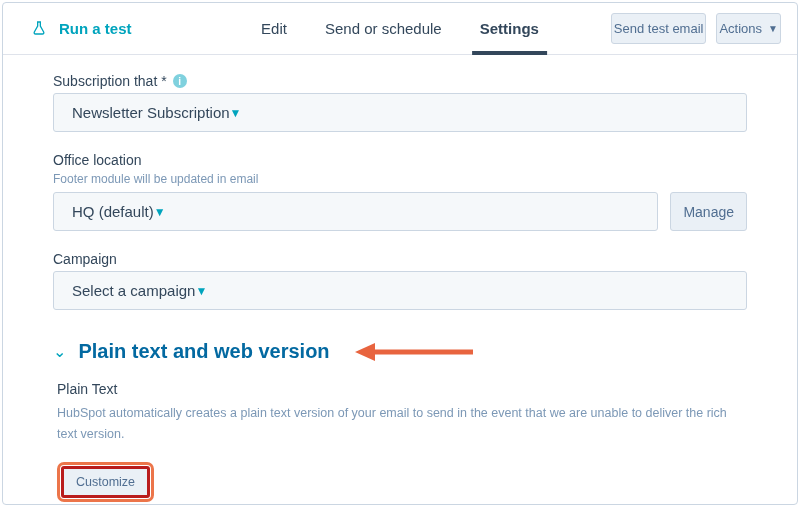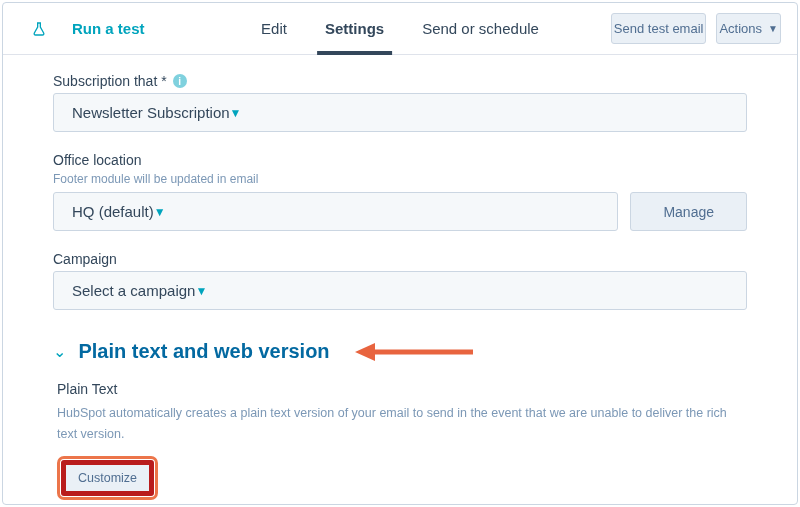--- a/index.html
+++ b/index.html
@@ -24,22 +24,22 @@
     .topbar {
       display: flex;
       align-items: center;
       height: 52px;
       border-bottom: 1px solid #dfe3eb;
       padding: 0 16px 0 28px;
       position: relative;
     }
     .run-test {
       display: flex;
-      align-items: flex-end;
-      gap: 25px;
+      align-items: flex-start;
+      gap: 12px;
       color: #00a4bd;
       font-weight: 600;
       font-size: 15px;
       cursor: pointer;
     }
     .run-test svg { width: 16px; height: 16px; }
     .tabs {
       position: absolute;
       left: 50%;
       transform: translateX(-50%);
@@ -126,21 +126,21 @@
       border: 1px solid #cbd6e2;
       border-radius: 3px;
       padding: 10px 18px;
       color: #33475b;
       font-size: 15px;
       cursor: pointer;
     }
     .select .caret { color: #00a4bd; font-size: 12px; }
     .row { display: flex; gap: 12px; }
     .row .select { flex: 1; }
-    .row .btn-outline { padding: 10px 32px; font-size: 14px; }
+    .row .btn-outline { padding: 10px 12px; font-size: 14px; }
     .expand-section {
       display: flex;
       align-items: center;
       gap: 12px;
       margin-top: 30px;
       margin-bottom: 18px;
       position: relative;
     }
     .chevron { color: #00a4bd; font-size: 16px; }
     .section-title {
@@ -158,53 +158,53 @@
     .sub-title {
       color: #33475b;
       font-size: 14px;
       font-weight: 400;
       margin-bottom: 6px;
     }
     .sub-desc {
       color: #7c98b6;
       font-size: 12.5px;
       line-height: 1.7;
-      margin-bottom: 10px;
+      margin-bottom: 16px;
     }
     .customize-wrap {
       display: inline-block;
       border: 3px solid #ec754a;
       border-radius: 7px;
       padding: 1px;
     }
     .customize-btn {
       background: #eaf0f6;
-      border: 5px solid #b91c1c;
+      border: 3px solid #b91c1c;
       color: #506e91;
       padding: 6px 12px;
       border-radius: 3px;
       font-size: 12.5px;
       cursor: pointer;
     }
   </style>
 </head>
 <body>
 
 <div class="frame">
   <div class="topbar">
     <div class="run-test">
       <svg viewBox="0 0 24 24" fill="none" stroke="#00a4bd" stroke-width="2">
         <path d="M9 3h6M10 3v6l-5 9a2 2 0 0 0 1.7 3h10.6a2 2 0 0 0 1.7-3l-5-9V3"></path>
       </svg>
       <span>Run a test</span>
     </div>
     <div class="tabs">
       <div class="tab">Edit</div>
+      <div class="tab">Send or schedule</div>
       <div class="tab active">Settings</div>
-      <div class="tab">Send or schedule</div>
     </div>
     <div class="right-buttons">
       <button class="btn-outline">
         <span>Send test email</span>
       </button>
       <button class="btn-outline">
         <span>Actions</span>
         <span class="caret">▼</span>
       </button>
     </div>

